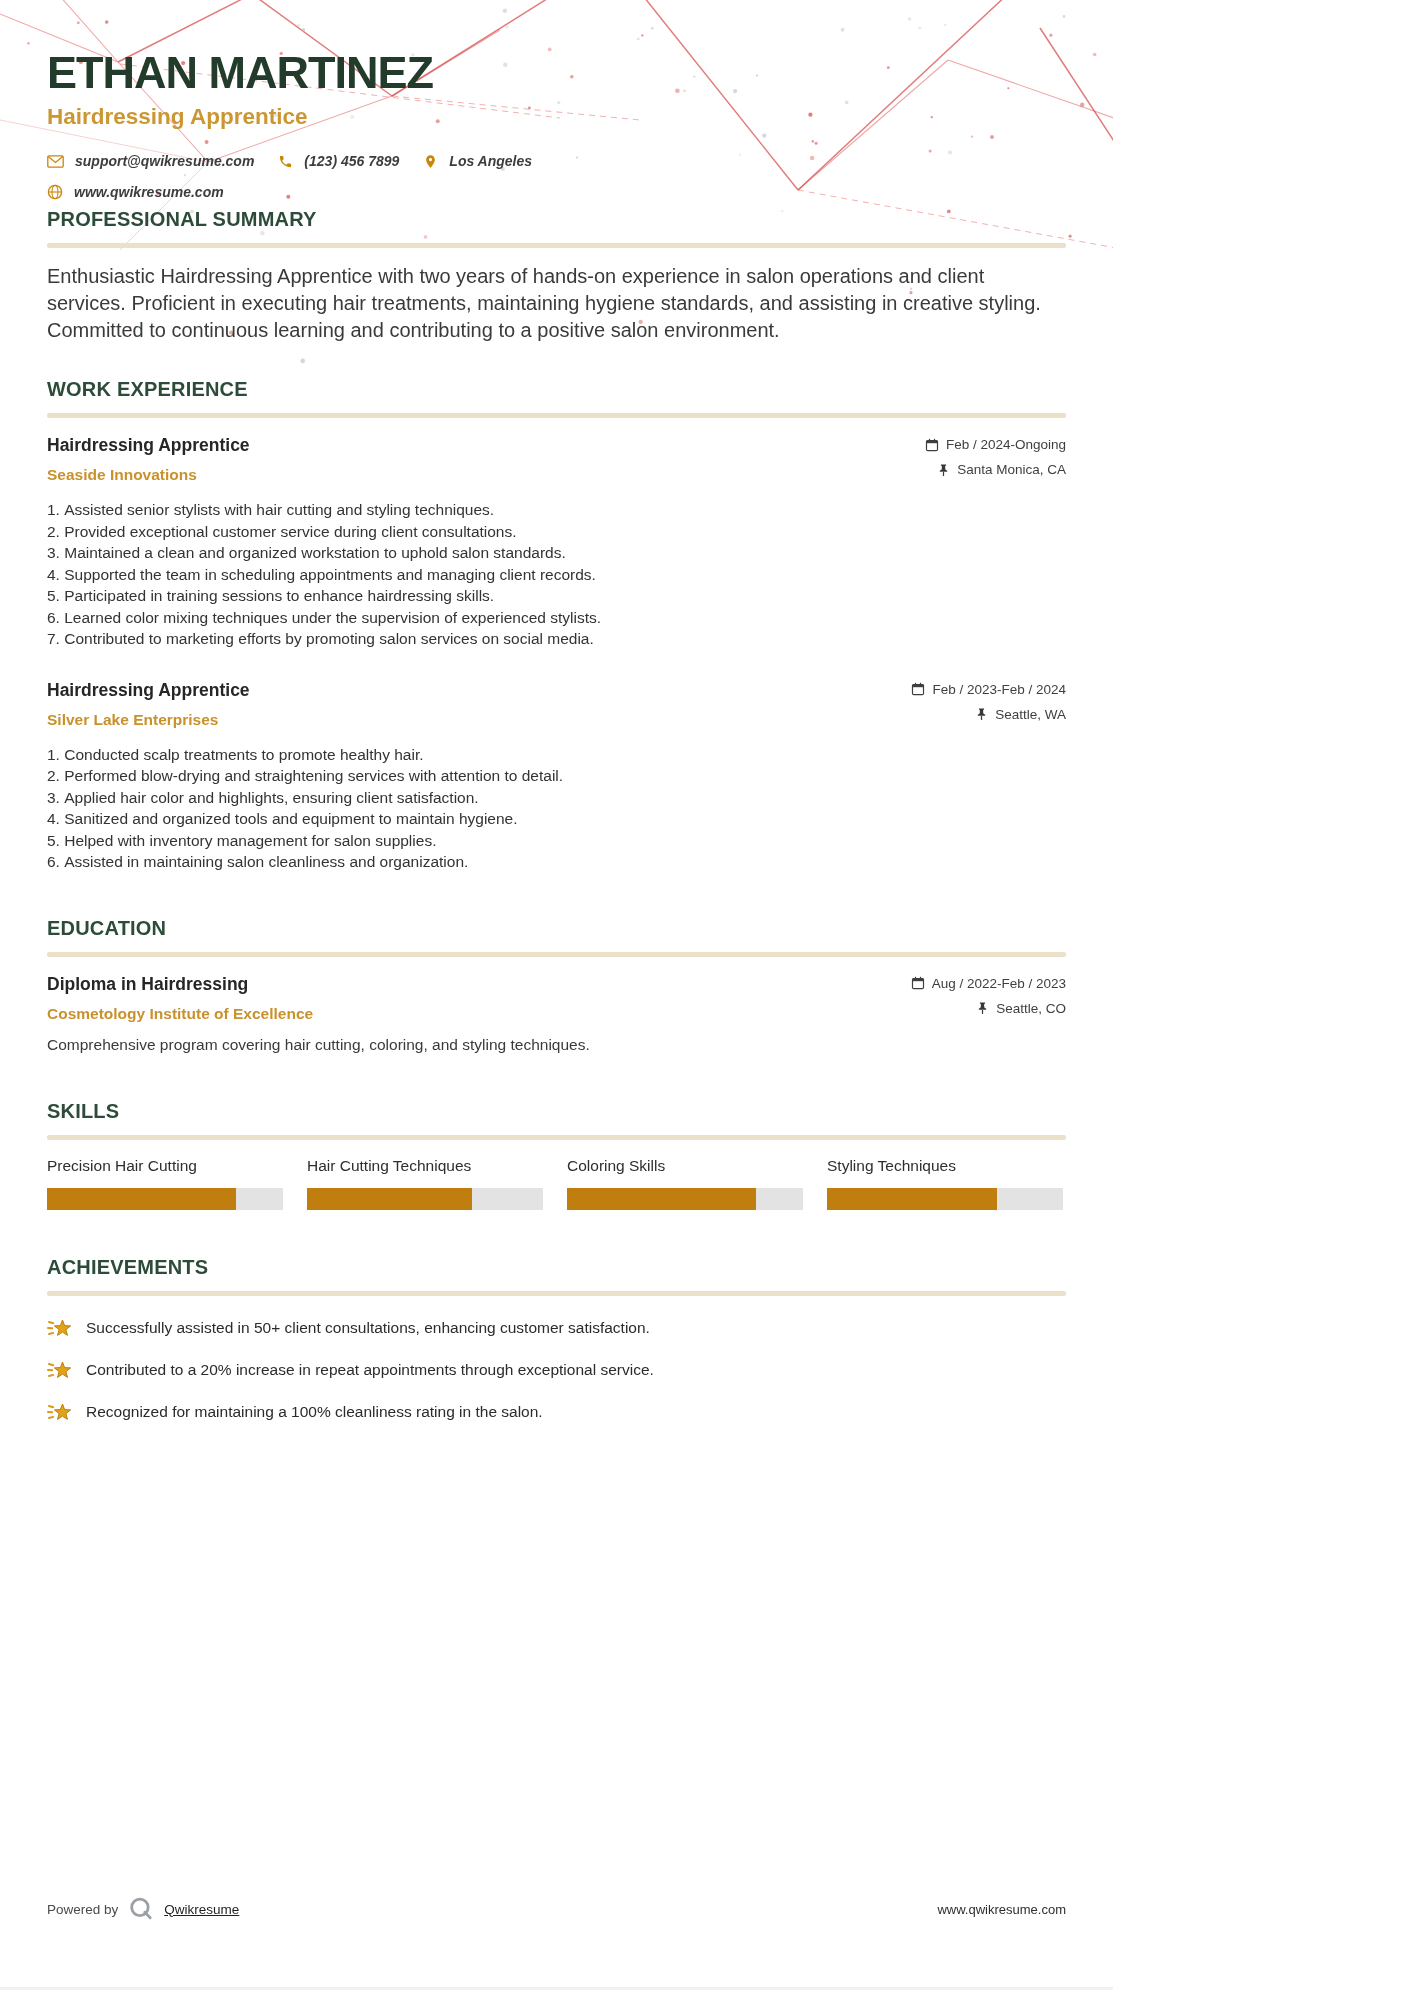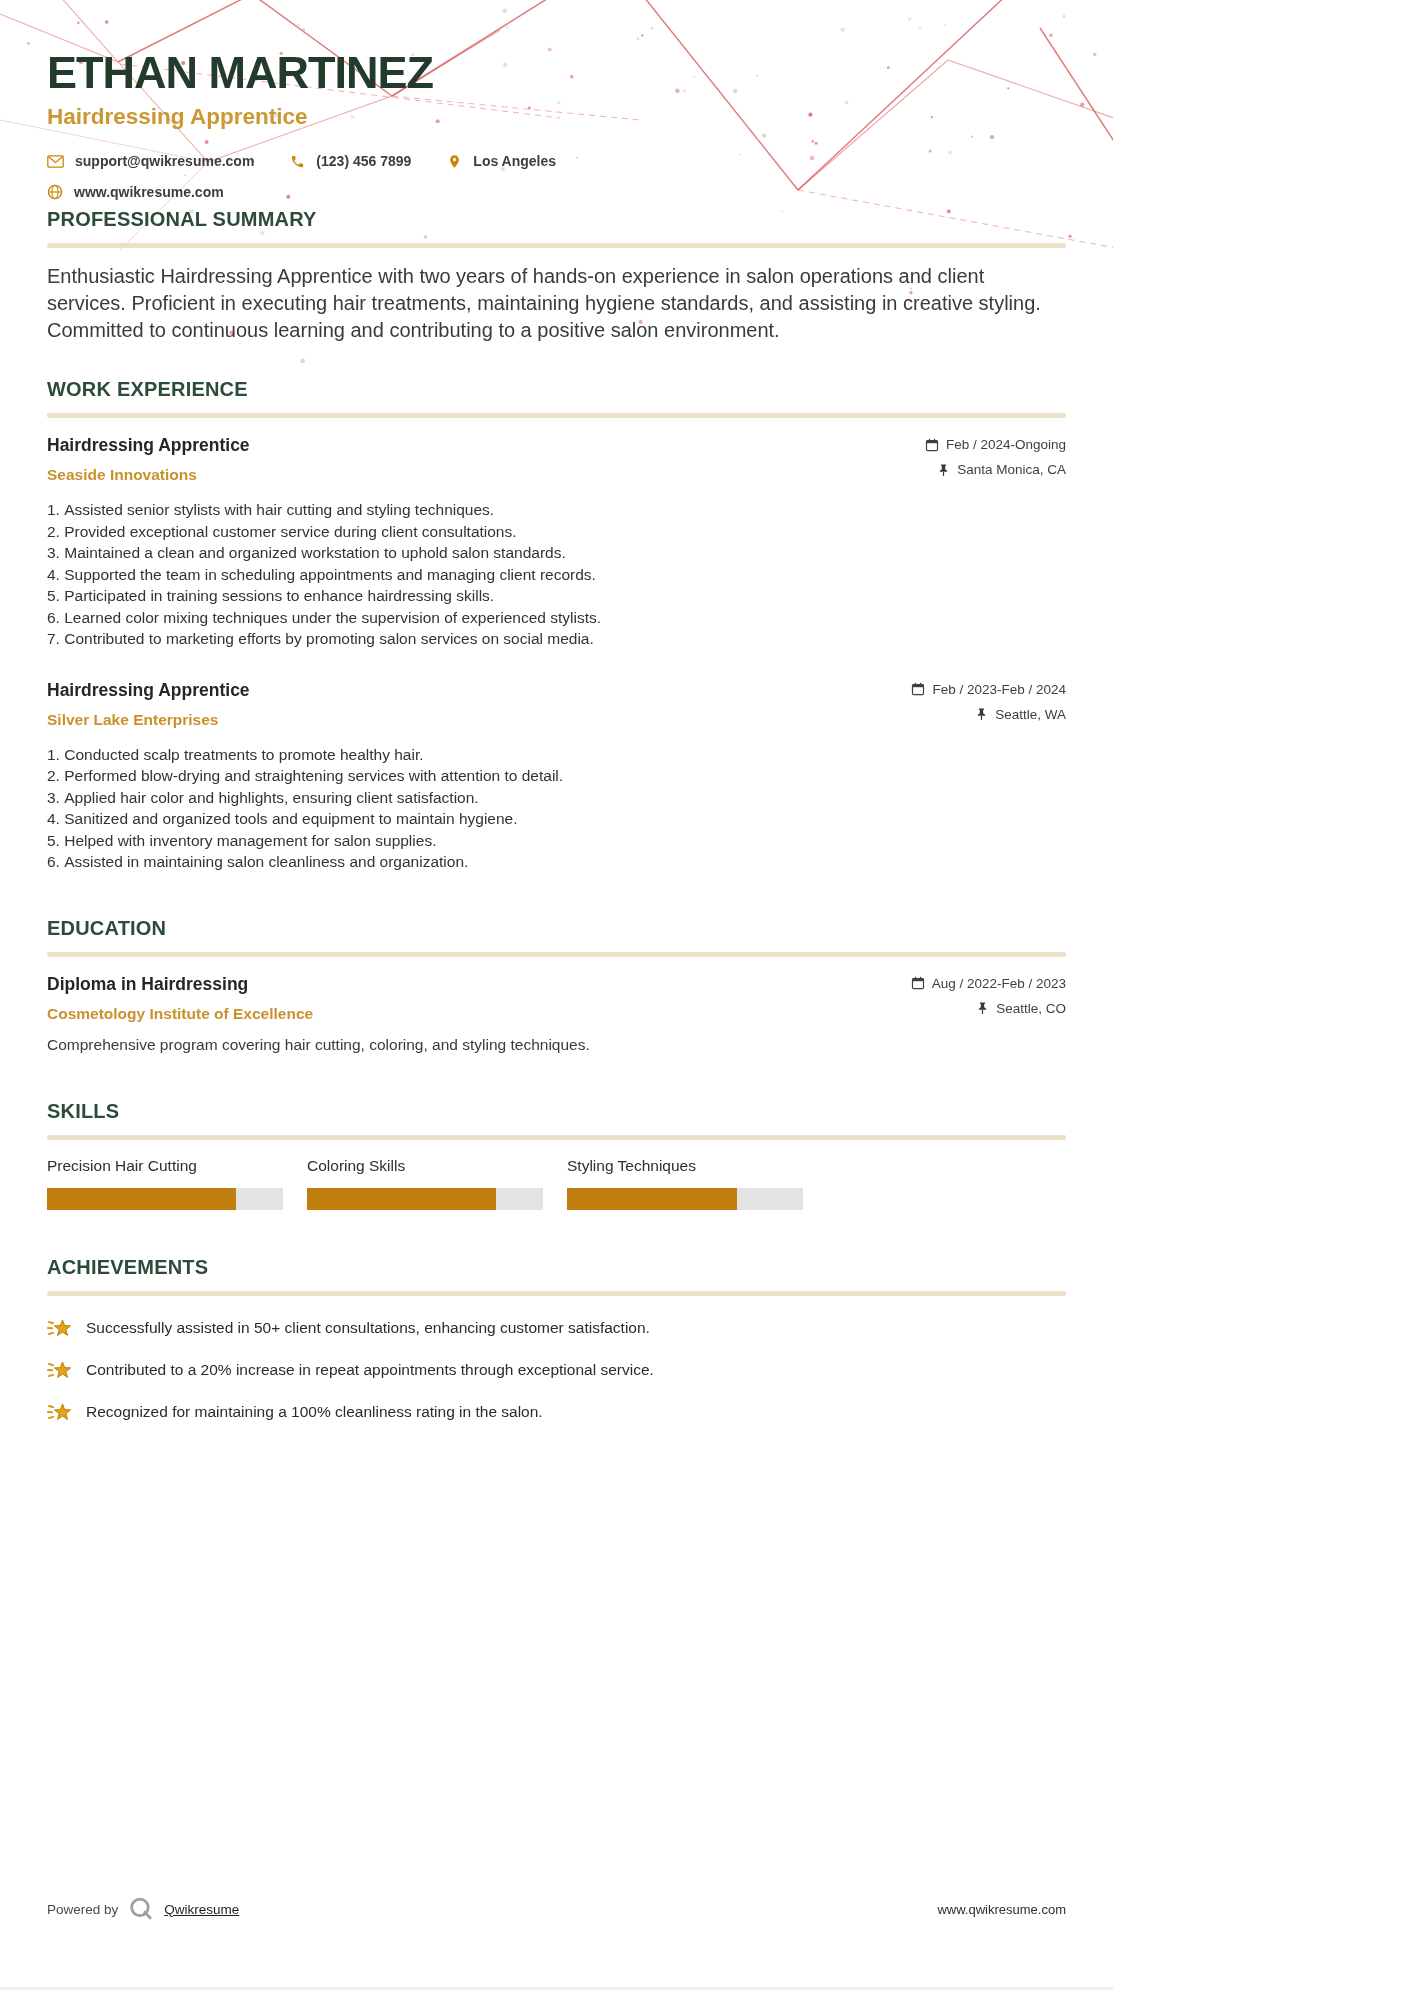--- a/index.html
+++ b/index.html
@@ -6,21 +6,21 @@
   body { margin:0; background:#ffffff; font-family:"Liberation Sans", sans-serif; }
   .page { position:relative; width:1113px; height:1990px; background:#fff; overflow:hidden; }
 
   
   .deco { position:absolute; top:0; left:0; pointer-events:none; }
 
   
   .header { position:relative; padding:50px 47px 0; z-index:2; }
   .name { margin:0; font-size:45px; font-weight:700; letter-spacing:-1px; color:#223B2B; line-height:1.0; }
   .role { margin-top:9px; font-size:22.5px; font-weight:700; color:#CB9733; }
-  .contact-row { display:flex; align-items:center; gap:36px; margin-top:23px; }
+  .contact-row { display:flex; align-items:center; gap:24px; margin-top:23px;font-style:italic; }
   .contact-row.second { margin-top:15px; }
   .contact-item { display:flex; align-items:center; gap:11px; font-size:14px; font-weight:700; color:#3D3D3D; }
   .photo { position:absolute; left:1167px; top:61px; width:181px; height:181px; border-radius:50%; overflow:hidden; z-index:3; }
 
   
   main { position:relative; padding:0 47px; z-index:2; }
   .section-heading { margin:0; font-size:20px; font-weight:700; letter-spacing:.2px; color:#2C4B38; }
   .rule { height:5px; background:#EBE0C8; border-radius:2px; margin-top:12px; }
   .sec-summary { margin-top:8px; }
   .sec-work { margin-top:34px; }
@@ -349,20 +349,26 @@
       <div class="rule"></div>
       <div class="skills-grid">
 
           <div class="skill">
             <div class="skill-label">Precision Hair Cutting</div>
             <div class="skill-track">
               <div class="skill-fill" style="width: 80%;"></div>
             </div>
           </div>
 
+          <div class="skill">
+            <div class="skill-label">Hair Cutting Techniques</div>
+            <div class="skill-track">
+              <div class="skill-fill" style="width: 70%;"></div>
+            </div>
+          </div>
 
           <div class="skill">
             <div class="skill-label">Coloring Skills</div>
             <div class="skill-track">
               <div class="skill-fill" style="width: 80%;"></div>
             </div>
           </div>
 
           <div class="skill">
             <div class="skill-label">Styling Techniques</div>

